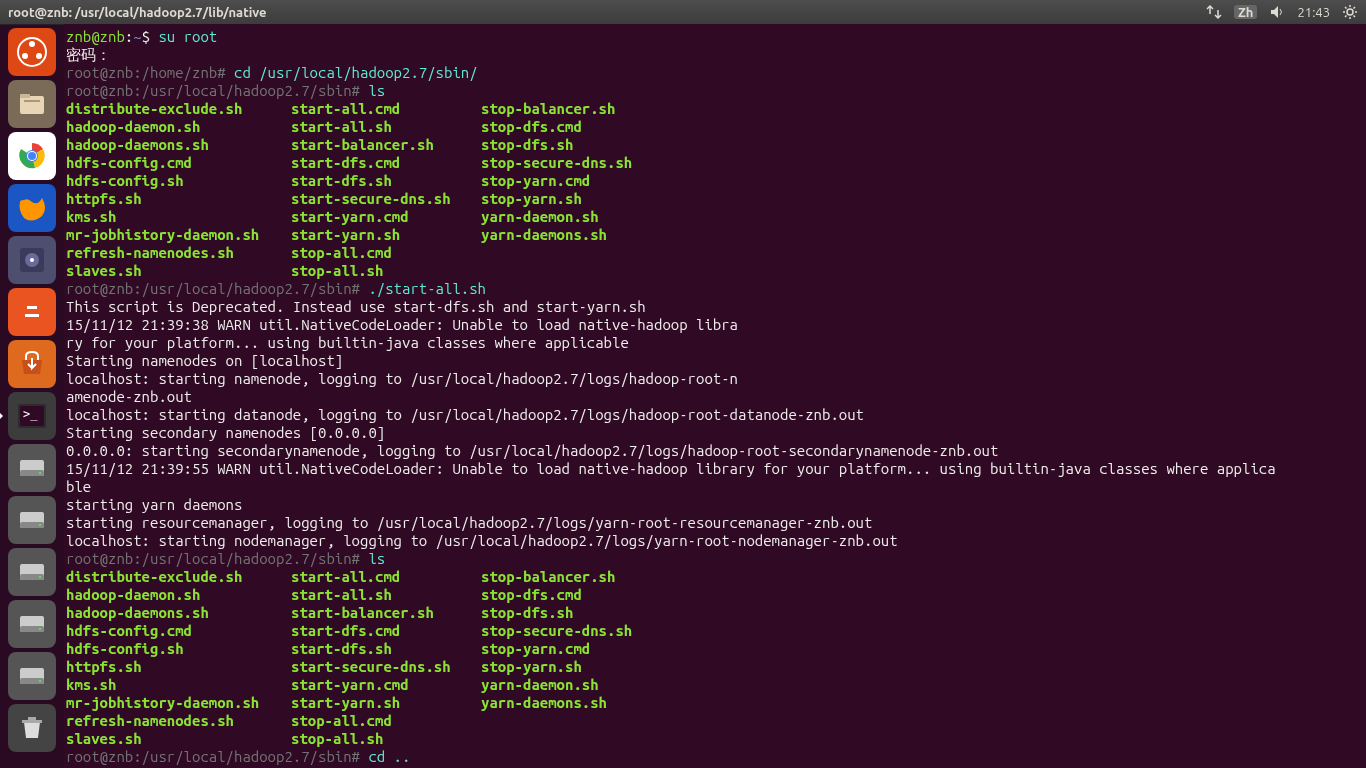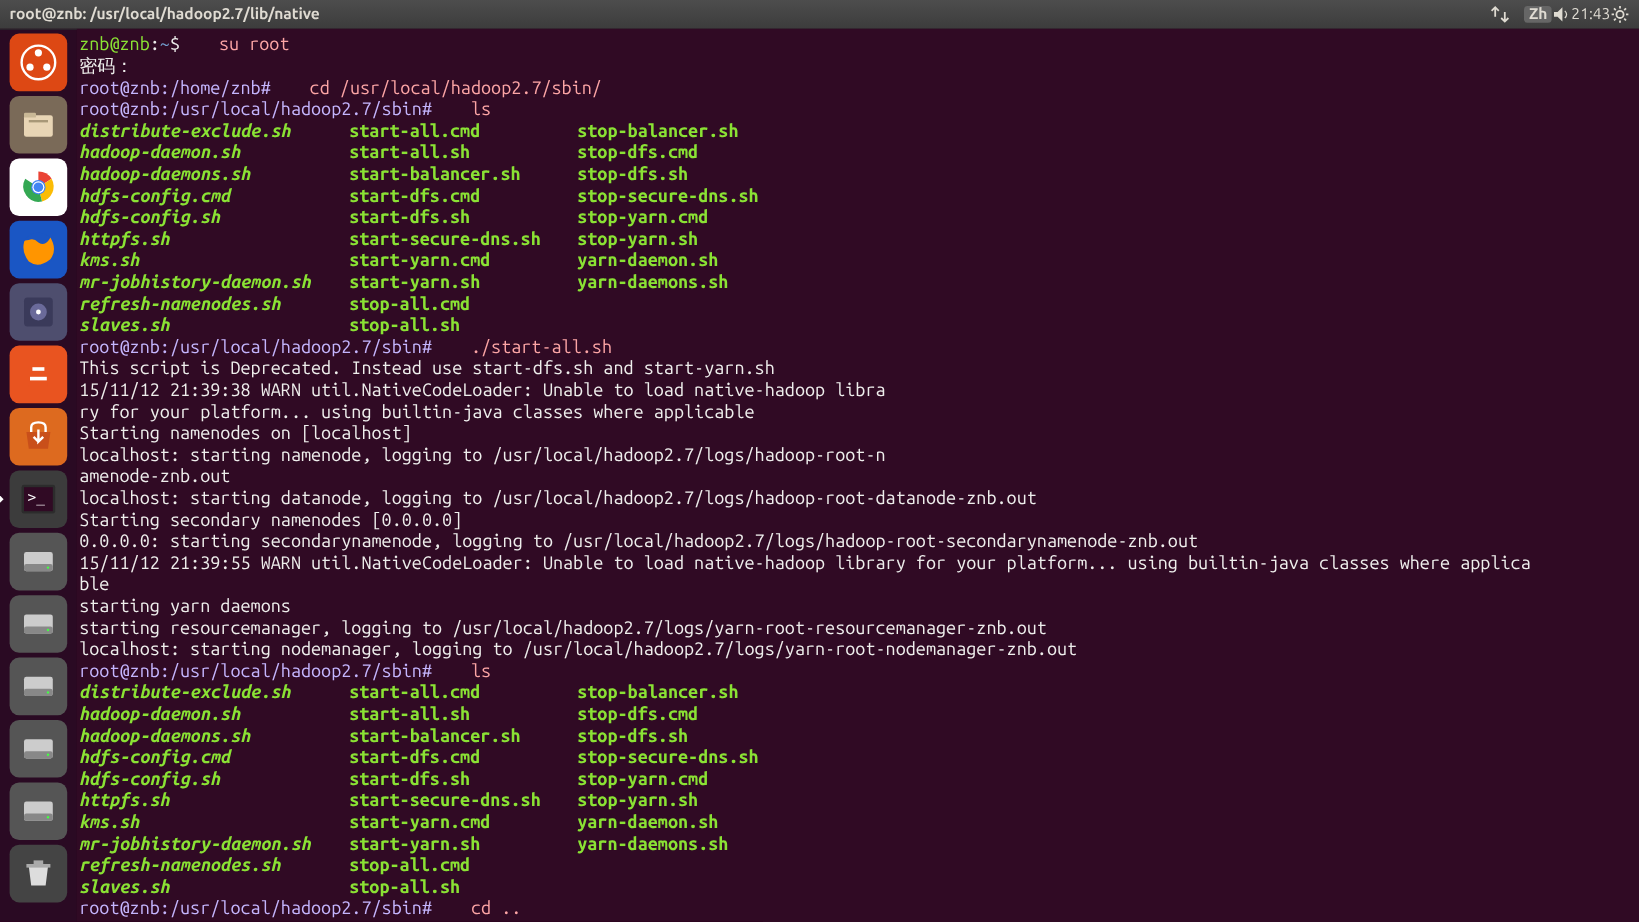--- a/index.html
+++ b/index.html
@@ -18,21 +18,21 @@
   color: #dfdbd2;
   display: flex;
   align-items: center;
   padding: 12px 8px;
   font-family: Ubuntu, sans-serif;
   font-size: 13px;
   border-bottom: 1px solid #2a2a2a;
 }
 .topbar .title { font-weight: bold; flex: 0 0 auto; }
 .topbar .spacer { flex: 1; }
-.topbar .indicator { margin-left: 0; display: flex; align-items: center; }
+.topbar .indicator { margin-left: 12px; display: flex; align-items: center; }
 .topbar .ime { background: #666; border-radius: 3px; padding: 0 4px; margin-left: 12px; font-weight: bold; }
 .launcher {
   position: absolute;
   left: 0;
   top: 24px;
   width: 64px;
   height: 744px;
   background: rgba(40, 20, 40, 0.5);
   display: flex;
   flex-direction: column;
@@ -69,25 +69,25 @@
   background: #300a24;
   color: #d3d7cf;
   padding: 4px 2px;
   line-height: 18px;
   font-size: 15px;
   white-space: pre;
   overflow: hidden;
 }
 .terminal .line { white-space: pre; }
 .p-user { color: #8ae234; margin-top: 45px; }
-.p-root { color: #c4b5fd; }
-.cmd { color: #fca5a5; margin-left: 24px; }
+.p-root { color: #737373; }
+.cmd { color: #5eead4; }
 .exec { color: #8ae234; font-weight: bold; }
 .out { color: #eeeeec; }
-.c0 { display: inline-block; width: 225px; font-style: italic; }
+.c0 { display: inline-block; width: 225px; }
 .c1 { display: inline-block; width: 190px; }
 .c2 { display: inline-block; }
 svg { display: block; }
 </style>
 </head>
 <body>
 
 <div class="topbar">
   <span class="title">root@znb: /usr/local/hadoop2.7/lib/native</span>
   <span class="spacer"></span>

